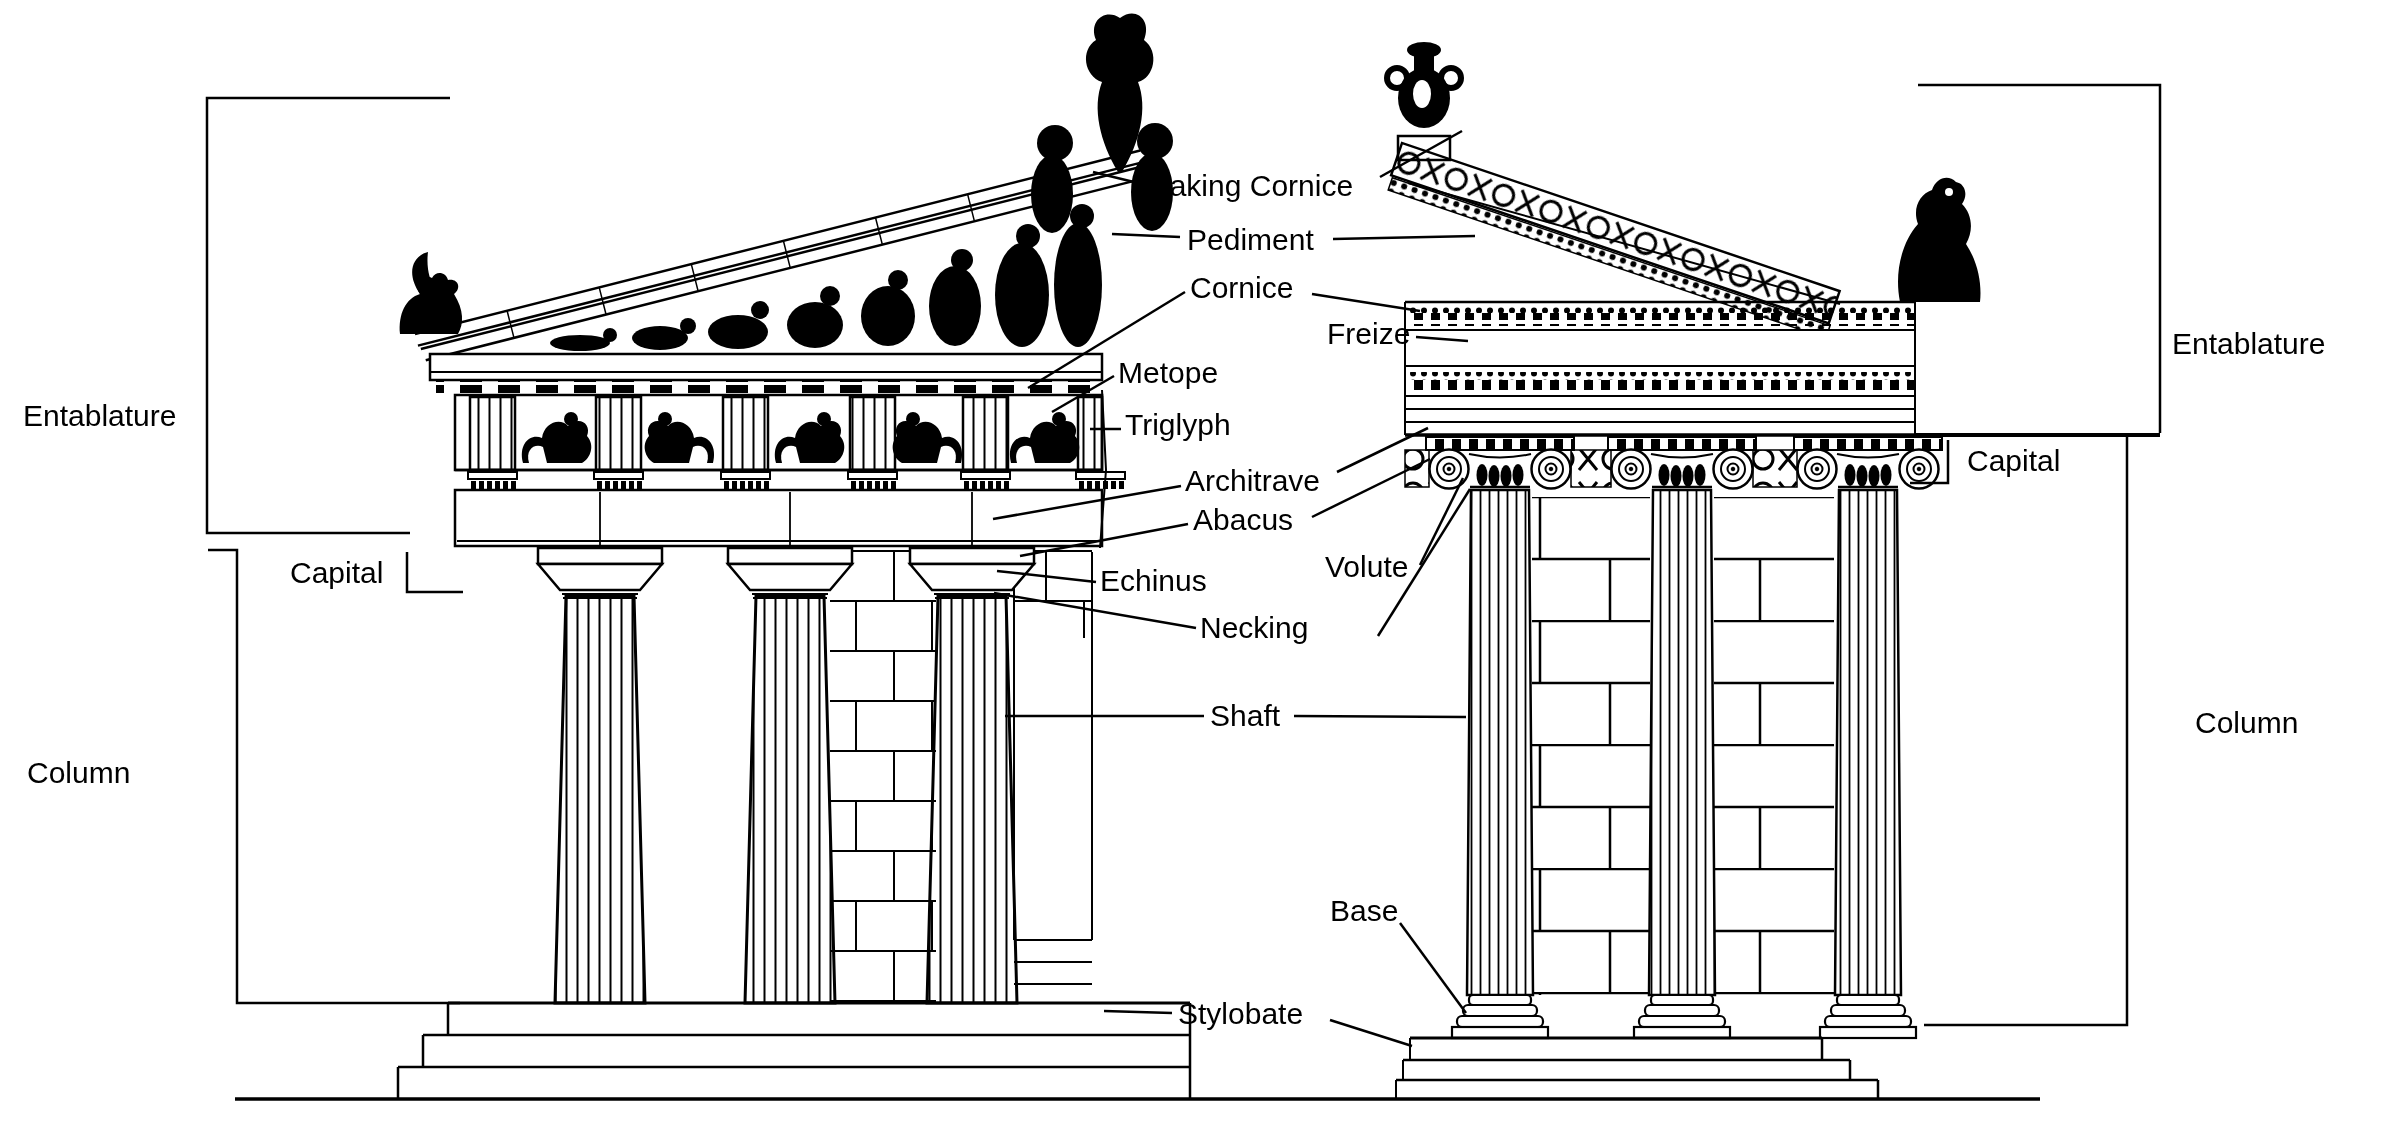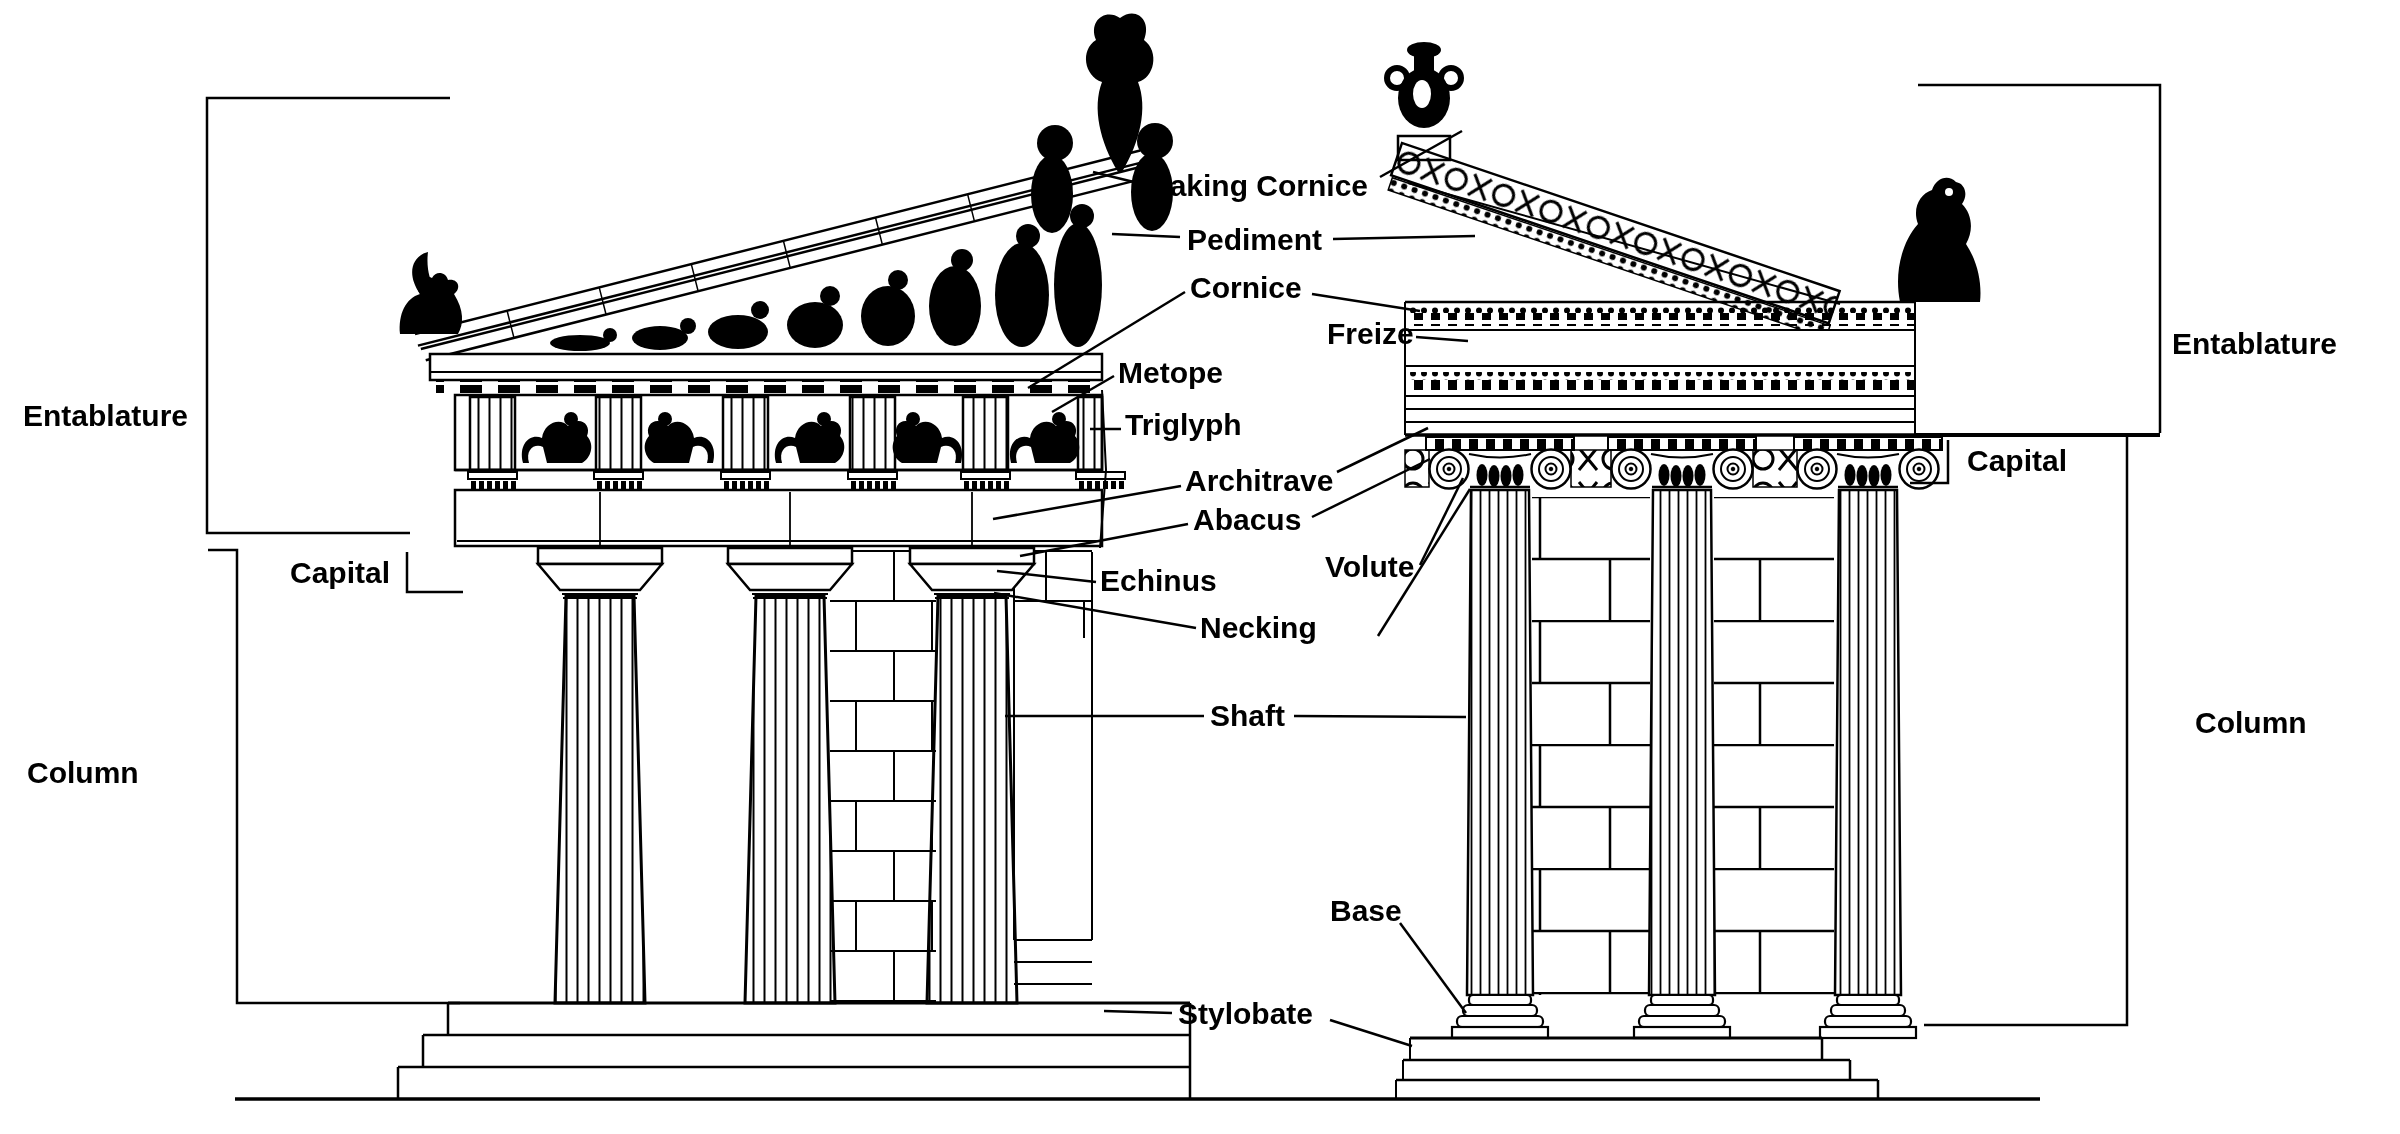--- a/index.html
+++ b/index.html
@@ -1,16 +1,16 @@
 <!DOCTYPE html>
 <html><head>
 <meta charset="utf-8">
 <style>
   html,body{margin:0;padding:0;background:#ffffff;}
-  .stage{position:relative;width:2400px;height:1134px;background:#ffffff;overflow:hidden;font-weight:bold;}
+  .stage{position:relative;width:2400px;height:1134px;background:#ffffff;overflow:hidden;}
   svg{position:absolute;left:0;top:0;}
   text.lbl{font-family:"Liberation Sans","DejaVu Sans",sans-serif;font-size:30px;fill:#000;}
 </style>
 </head>
 <body>
 
 <div class="stage">
 <svg width="2400" height="1134" viewBox="0 0 2400 1134">
   <defs>
     <pattern id="flutesD" width="11" height="12" patternUnits="userSpaceOnUse">

